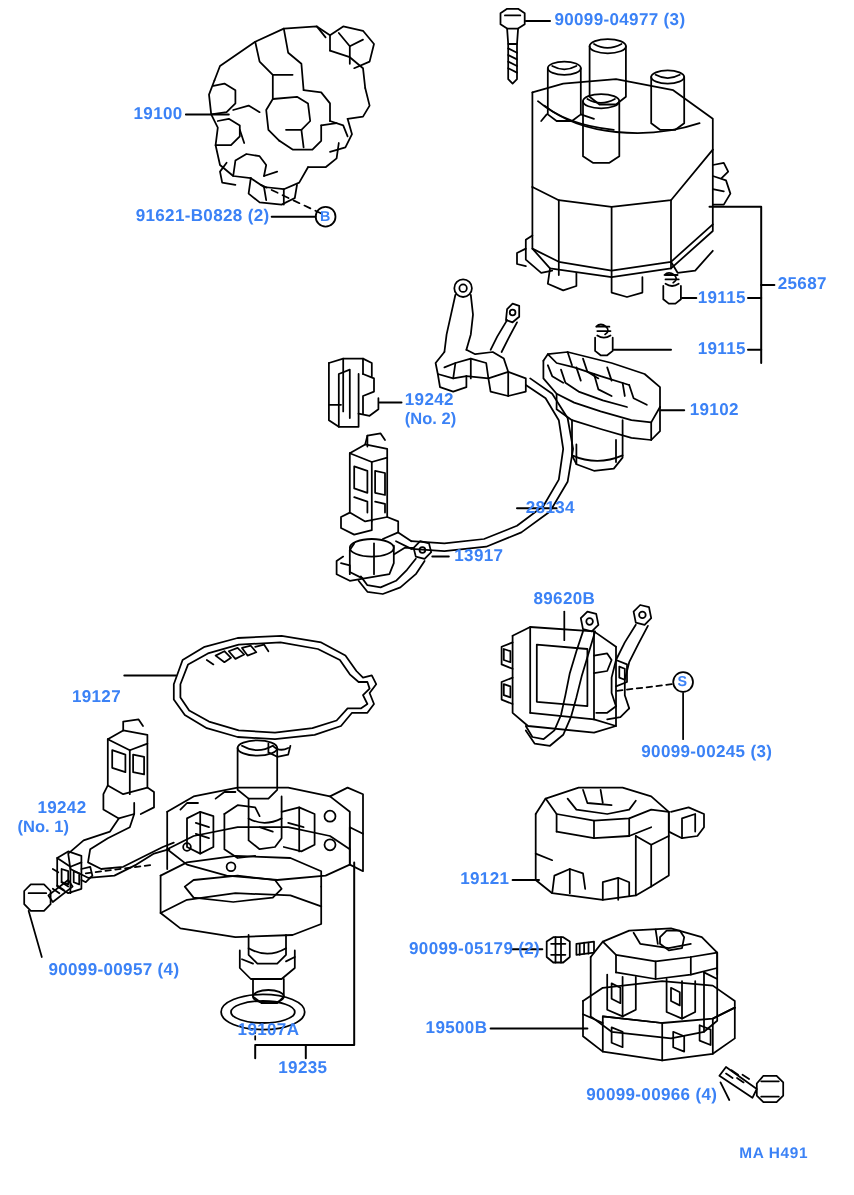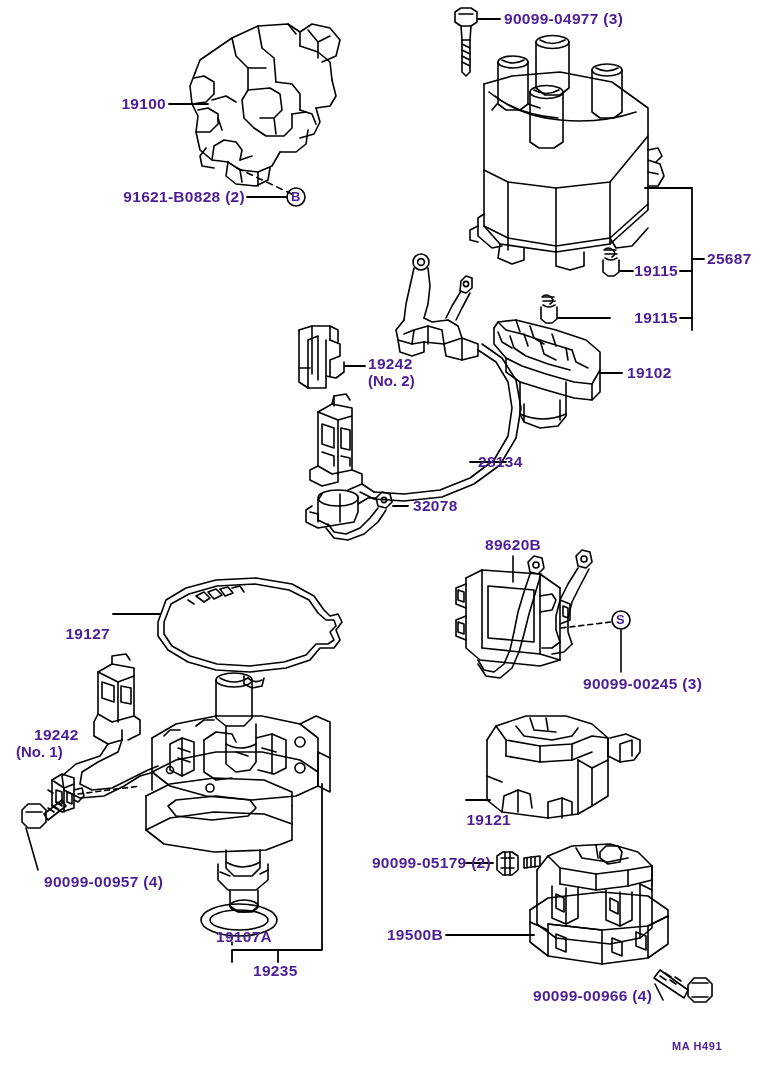--- a/index.html
+++ b/index.html
@@ -1,22 +1,22 @@
 <!DOCTYPE html>
 <html><head>
 <meta charset="utf-8">
 <style>
   html,body{margin:0;padding:0;background:#fff;}
   body{width:776px;height:1086px;font-family:"Liberation Sans",sans-serif;color:#000;}
   #sheet{position:relative;width:776px;height:1086px;overflow:hidden;background:#fff;}
   #art{position:absolute;left:0;top:0;width:776px;height:1086px;}
   .lbl{position:absolute;white-space:nowrap;font-family:"Liberation Sans",sans-serif;
-       font-size:15.5px;font-weight:700;letter-spacing:.3px;color:#4c1d95;line-height:1;}
+       font-size:15.5px;font-weight:700;letter-spacing:.3px;color:#3b82f6;line-height:1;}
   .lbl.sm{font-size:15px;letter-spacing:0;font-weight:700;}
-  .lbl.code{font-size:11px;letter-spacing:.6px;}
+  .lbl.code{font-size:14px;letter-spacing:.6px;}
   .r{transform:translateX(-100%);}
 </style>
 </head>
 <body>
 
 <div id="sheet">
 
   <svg id="art" viewBox="0 0 776 1086" xmlns="http://www.w3.org/2000/svg" fill="none" stroke="#000" stroke-width="1.6" stroke-linecap="round" stroke-linejoin="round">
 
     <g>
@@ -447,35 +447,35 @@
   <div class="lbl" style="left:504px;top:11px;">90099-04977 (3)</div>
   <div class="lbl" style="left:707px;top:251px;">25687</div>
   <div class="lbl r" style="left:678px;top:263px;">19115</div>
   <div class="lbl r" style="left:678px;top:310px;">19115</div>
 
   <div class="lbl" style="left:368px;top:356px;">19242</div>
   <div class="lbl sm" style="left:368px;top:373px;">(No. 2)</div>
 
   <div class="lbl" style="left:627px;top:365px;">19102</div>
   <div class="lbl" style="left:478px;top:454px;">28134</div>
-  <div class="lbl" style="left:413px;top:498px;">32078</div>
+  <div class="lbl" style="left:413px;top:498px;">13917</div>
 
   <div class="lbl r" style="left:110px;top:626px;">19127</div>
 
   <div class="lbl" style="left:485px;top:537px;">89620B</div>
   <div class="lbl" style="left:616px;top:613px;font-size:13px;">S</div>
   <div class="lbl" style="left:583px;top:676px;">90099-00245 (3)</div>
 
   <div class="lbl" style="left:34px;top:727px;">19242</div>
   <div class="lbl sm" style="left:16px;top:744px;text-align:center;">(No. 1)</div>
   <div class="lbl" style="left:44px;top:874px;">90099-00957 (4)</div>
 
   <div class="lbl" style="left:216px;top:929px;">19107A</div>
   <div class="lbl" style="left:253px;top:963px;">19235</div>
 
-  <div class="lbl r" style="left:463px;top:812px;margin-left:48px;">19121</div>
+  <div class="lbl r" style="left:463px;top:792px;">19121</div>
   <div class="lbl r" style="left:463px;top:855px;margin-left:28px;">90099-05179 (2)</div>
   <div class="lbl r" style="left:443px;top:927px;">19500B</div>
   <div class="lbl" style="left:533px;top:988px;">90099-00966 (4)</div>
 
   <div class="lbl code" style="left:672px;top:1041px;">MA H491</div>
 
 </div>
 
 </body></html>

